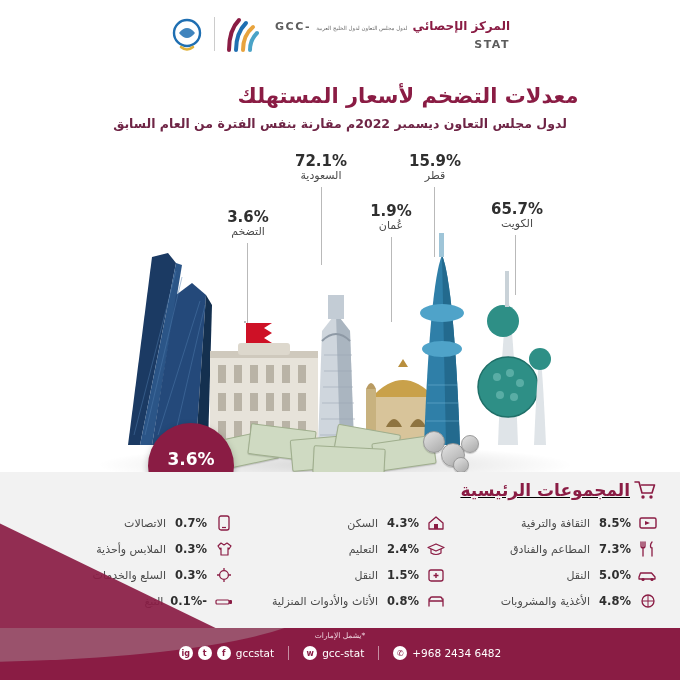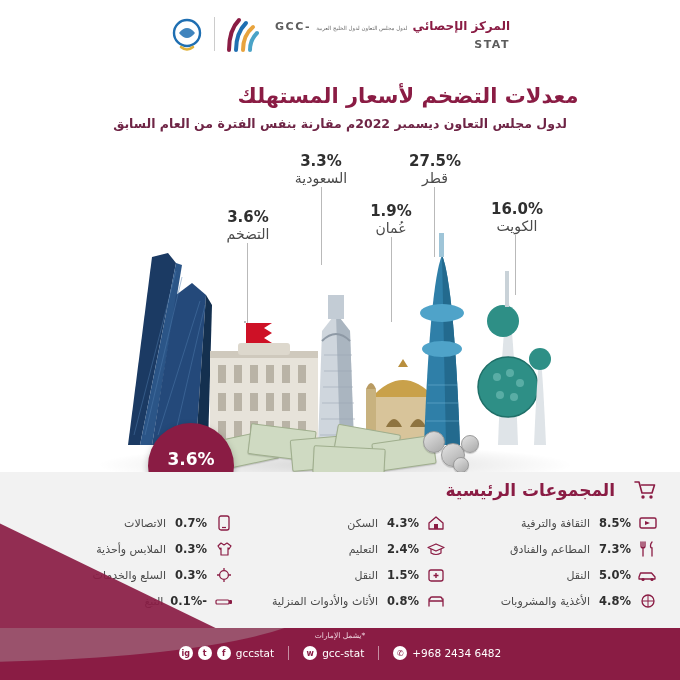--- a/index.html
+++ b/index.html
@@ -39,21 +39,21 @@
     position:absolute;top:116px;width:680px;text-align:center;
     font-size:12.5px;font-weight:bold;color:#6f2546;direction:rtl;
   }
 
   
   .scene{position:absolute;left:0;top:145px;width:680px;height:345px;}
 
   
   .clabel{position:absolute;text-align:center;direction:rtl;color:#3b3b3b;line-height:1.15;}
   .clabel .val{font-size:15px;font-weight:bold;color:#2f2f2f;display:block;}
-  .clabel .nm{font-size:14px;color:#4a4a4a;display:block;}
+  .clabel .nm{font-size:11px;color:#4a4a4a;display:block;}
 
   
   .lline{position:absolute;width:1px;background:#b9b9b9;}
 
   
   .gcc-badge{
     position:absolute;left:148px;top:278px;width:86px;height:86px;border-radius:50%;
     background:#8a1c44;color:#fff;display:flex;flex-direction:column;
     align-items:center;justify-content:center;direction:rtl;
     box-shadow:0 3px 7px rgba(0,0,0,.25);
@@ -73,21 +73,21 @@
         box-shadow:0 1px 1px rgba(0,0,0,.15);}
   .coin{position:absolute;border-radius:50%;background:linear-gradient(145deg,#e3e3e3,#a9a9a9);
         border:1px solid #9a9a9a;box-shadow:0 1px 1px rgba(0,0,0,.2);}
 
   
   .panel{
     position:absolute;left:0;top:472px;width:680px;height:160px;
     background:#f2f2f2;
   }
   .panel-head{
-    position:absolute;right:24px;top:8px;display:flex;align-items:center;gap:19px;direction:rtl;
+    position:absolute;right:24px;top:8px;display:flex;align-items:center;gap:4px;direction:rtl;text-decoration:underline;
   }
   .panel-head .ttl{font-size:17px;font-weight:bold;color:#8a1c44;}
   .cart-icon{width:22px;height:20px;}
 
   .groups{
     position:absolute;top:42px;right:0;width:680px;
     display:flex;flex-direction:row;direction:rtl;padding:0 22px;box-sizing:border-box;
   }
   .gcol{flex:1;display:flex;flex-direction:column;gap:8px;}
   .gitem{display:flex;align-items:center;gap:7px;direction:rtl;}
@@ -170,31 +170,31 @@
 
     <div class="ground"></div>
 
     <div class="lline" style="left:321px;top:42px;height:78px;"></div>
     <div class="lline" style="left:434px;top:42px;height:70px;"></div>
     <div class="lline" style="left:515px;top:90px;height:60px;"></div>
     <div class="lline" style="left:391px;top:92px;height:85px;"></div>
     <div class="lline" style="left:247px;top:98px;height:80px;"></div>
 
     <div class="clabel" style="left:281px;top:8px;width:80px;">
-      <span class="val">3.3%</span>
+      <span class="val">72.1%</span>
       <span class="nm">السعودية</span>
     </div>
 
     <div class="clabel" style="left:399px;top:8px;width:72px;">
-      <span class="val">27.5%</span>
+      <span class="val">15.9%</span>
       <span class="nm">قطر</span>
     </div>
 
     <div class="clabel" style="left:480px;top:56px;width:74px;">
-      <span class="val">16.0%</span>
+      <span class="val">65.7%</span>
       <span class="nm">الكويت</span>
     </div>
 
     <div class="clabel" style="left:356px;top:58px;width:70px;">
       <span class="val">1.9%</span>
       <span class="nm">عُمان</span>
     </div>
 
     <div class="clabel" style="left:206px;top:64px;width:84px;">
       <span class="val">3.6%</span>

